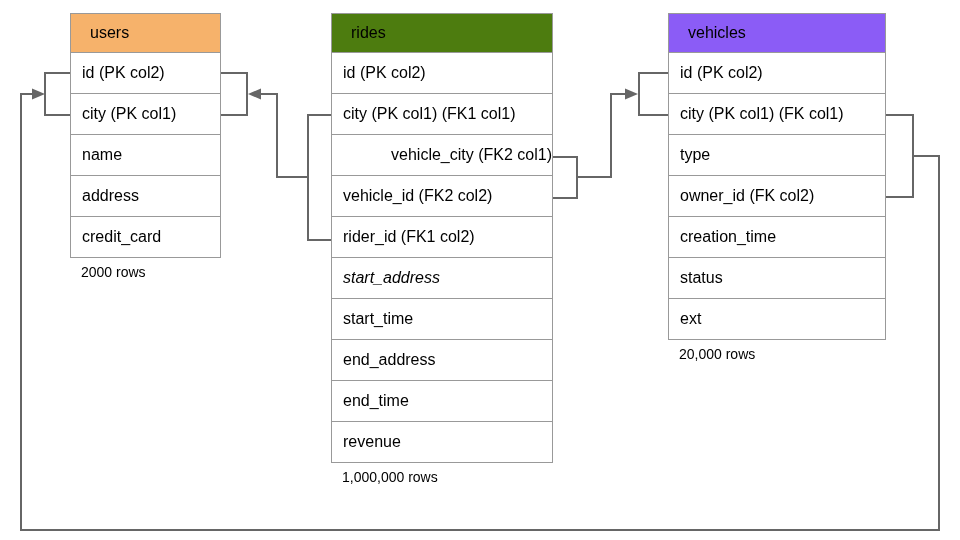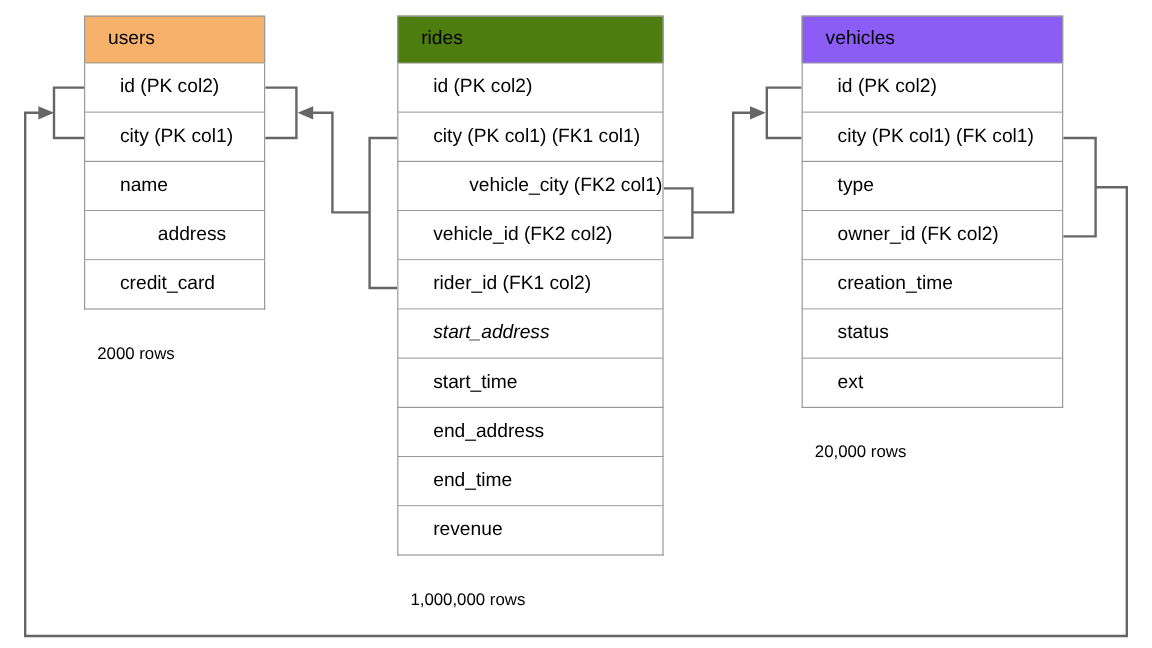--- a/index.html
+++ b/index.html
@@ -33,32 +33,32 @@
     padding-left: 19px;
     border: 1px solid #999999;
     font-size: 16px;
     color: #000000;
     background: #cccccc;
   }
   .table-row {
     box-sizing: border-box;
     height: 41px;
     line-height: 40px;
-    padding-left: 29px;
+    padding-left: 11px;
     border-left: 1px solid #999999;
     border-right: 1px solid #999999;
     border-bottom: 1px solid #999999;
     background: #ffffff;
     font-size: 16px;
     color: #000000;
     white-space: nowrap;
     overflow: hidden;
   }
   .row-count {
-    margin-top: 28px;
+    margin-top: 6px;
     padding-left: 11px;
     font-size: 14px;
     color: #000000;
   }
 </style>
 </head>
 <body>
 
 <div id="canvas">
   <svg id="connectors" viewBox="0 0 960 540" xmlns="http://www.w3.org/2000/svg">
@@ -74,21 +74,21 @@
       <polyline points="886,115 913,115 913,197 886,197" fill="none" stroke="#666666" stroke-width="2"></polyline>
       <polyline points="913,156 939,156 939,530 21,530 21,94 33,94" fill="none" stroke="#666666" stroke-width="2"></polyline>
       <polygon points="45,94 32,88.5 32,99.5" fill="#666666"></polygon>
     </svg>
   <div id="tables">
       <div class="table" style="left: 70px; top: 13px; width: 151px;">
         <div class="table-header" style="background: rgb(246, 178, 107); border-color: rgb(153, 153, 153);">users</div>
         <div class="table-row" style="border-color: rgb(153, 153, 153);">id (PK col2)</div>
         <div class="table-row" style="border-color: rgb(153, 153, 153);">city (PK col1)</div>
         <div class="table-row" style="border-color: rgb(153, 153, 153);">name</div>
-        <div class="table-row" style="border-color: rgb(153, 153, 153); text-align: center;">address</div>
+        <div class="table-row" style="border-color: rgb(153, 153, 153);">address</div>
         <div class="table-row" style="border-color: rgb(153, 153, 153);">credit_card</div>
         <div class="row-count" style="color: rgb(0, 0, 0);">2000 rows</div>
       </div>
       <div class="table" style="left: 331px; top: 13px; width: 222px;">
         <div class="table-header" style="background: #4d7c0f; border-color: rgb(153, 153, 153);">rides</div>
         <div class="table-row" style="border-color: rgb(153, 153, 153);">id (PK col2)</div>
         <div class="table-row" style="border-color: rgb(153, 153, 153);">city (PK col1) (FK1 col1)</div>
         <div class="table-row" style="border-color: rgb(153, 153, 153); text-align: right;">vehicle_city (FK2 col1)</div>
         <div class="table-row" style="border-color: rgb(153, 153, 153);">vehicle_id (FK2 col2)</div>
         <div class="table-row" style="border-color: rgb(153, 153, 153);">rider_id (FK1 col2)</div>

